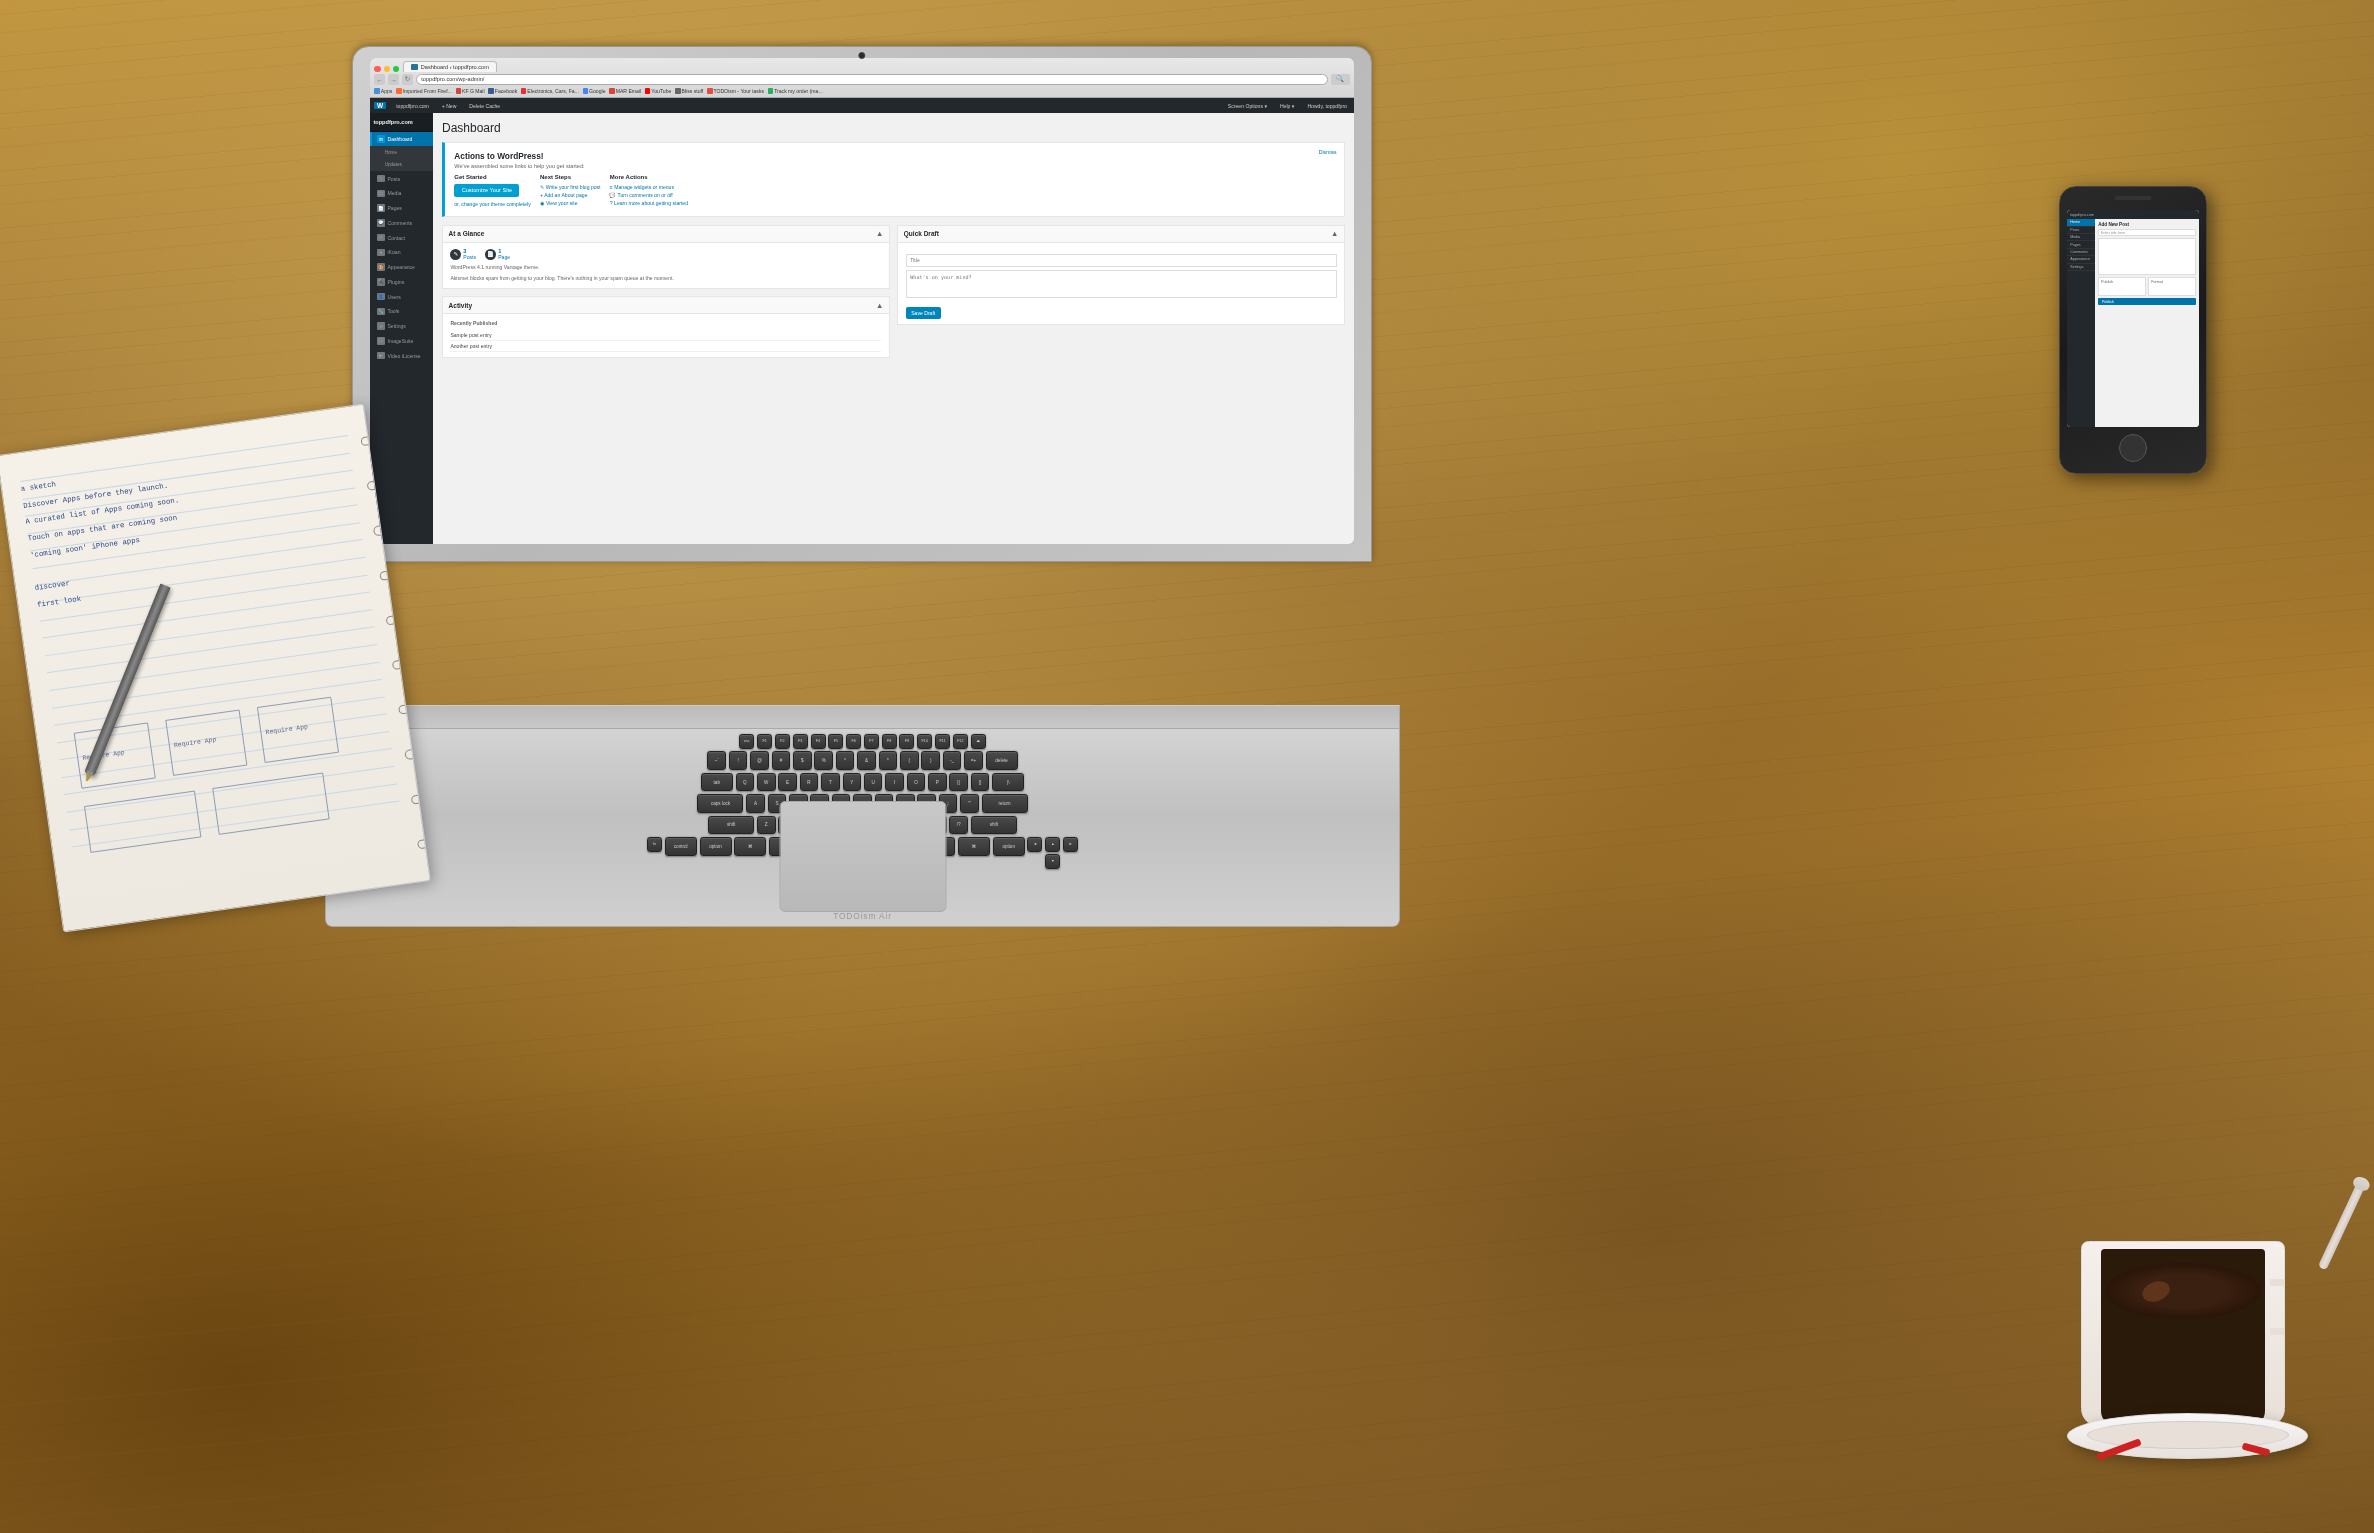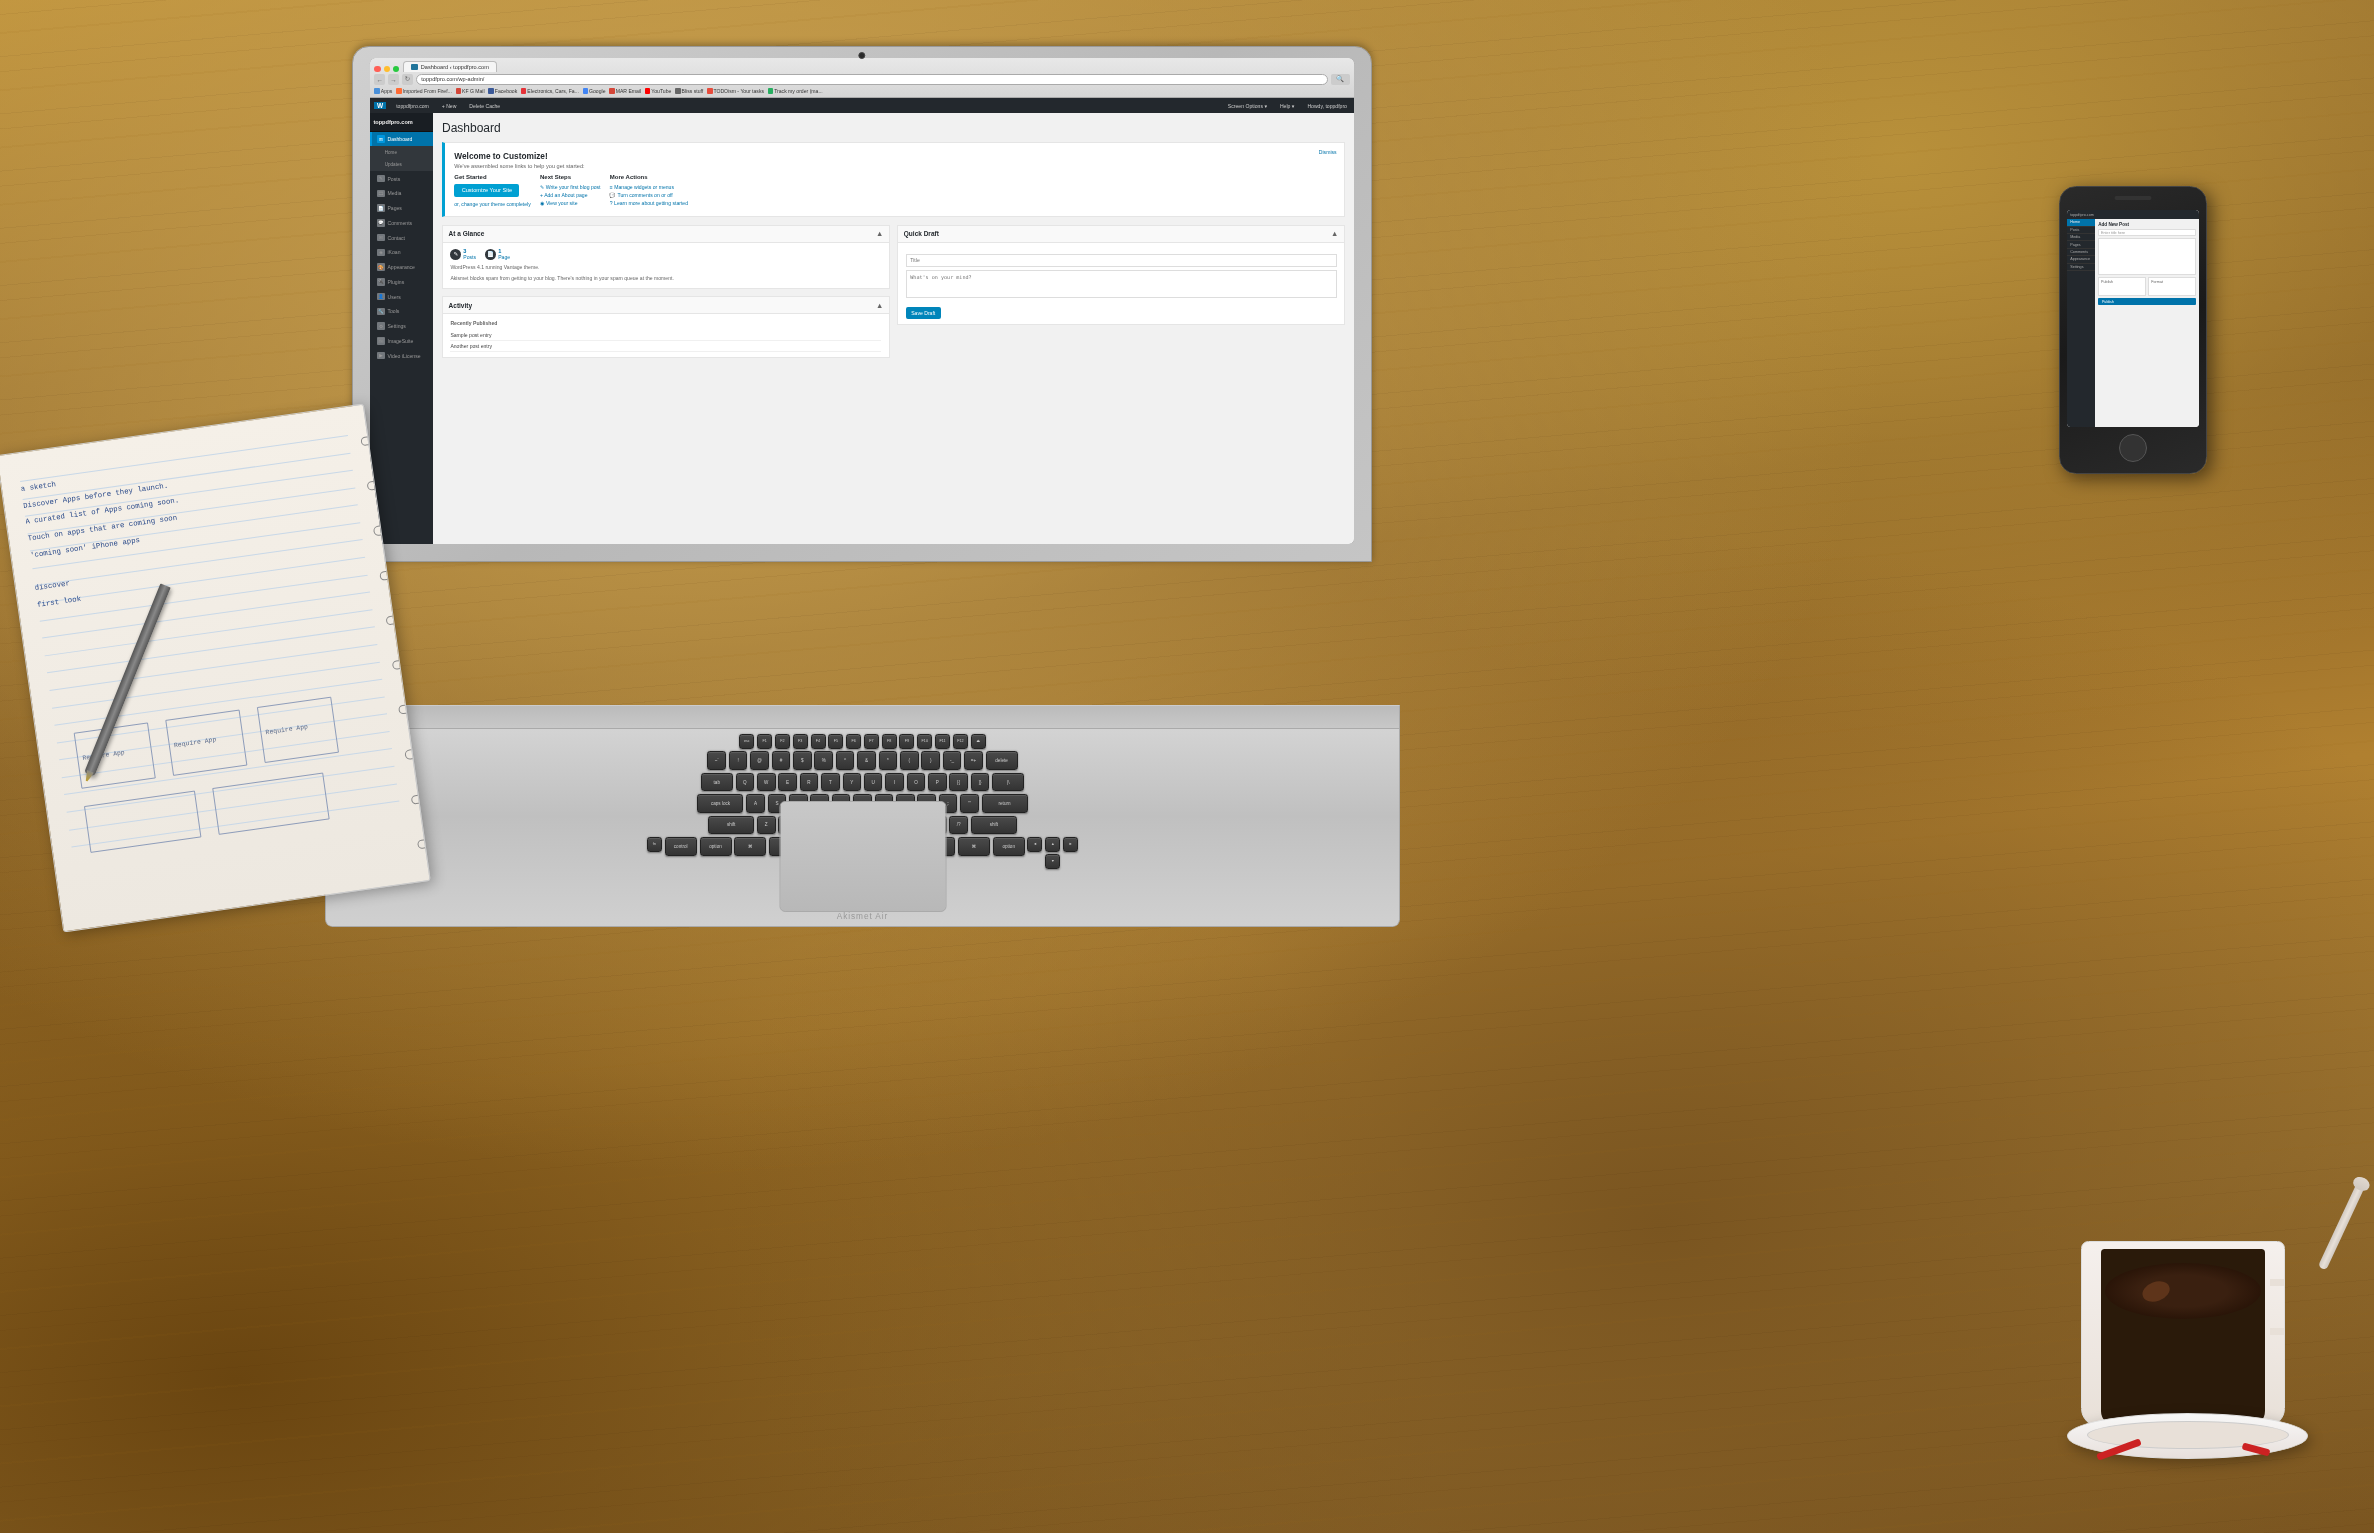--- a/index.html
+++ b/index.html
@@ -1141,21 +1141,21 @@
           <div class="wp-content">
 
             <div class="page-title-bar">
               <h1 class="page-title">Dashboard</h1>
             </div>
 
             <div class="welcome-panel">
               <div class="welcome-dismiss">
                 <span>Dismiss</span>
               </div>
-              <h2 class="welcome-title">Welcome to Customize!</h2>
+              <h2 class="welcome-title">Actions to WordPress!</h2>
               <p class="welcome-subtitle">We've assembled some links to help you get started:</p>
 
               <div class="welcome-columns">
                 <div class="welcome-col">
                   <h3>Get Started</h3>
                   <button class="customize-btn">Customize Your Site</button>
                   <a class="customize-link">or, change your theme completely</a>
                 </div>
                 <div class="welcome-col">
                   <h3>Next Steps</h3>
@@ -1340,21 +1340,21 @@
           <div style="display:flex;flex-direction:column;gap:1.9px;">
             <div class="key fn">▲</div>
             <div class="key fn">▼</div>
           </div>
           <div class="key fn">►</div>
         </div>
       </div>
 
       <div class="trackpad"></div>
 
-      <div class="macbook-logo">Akismet Air</div>
+      <div class="macbook-logo">TODOism Air</div>
     </div>
   </div>
 </div>
 
 <div class="notebook">
   <div class="notebook-body">
 
     <div class="notebook-lines">
       <div class="notebook-line"></div>
       <div class="notebook-line"></div>

